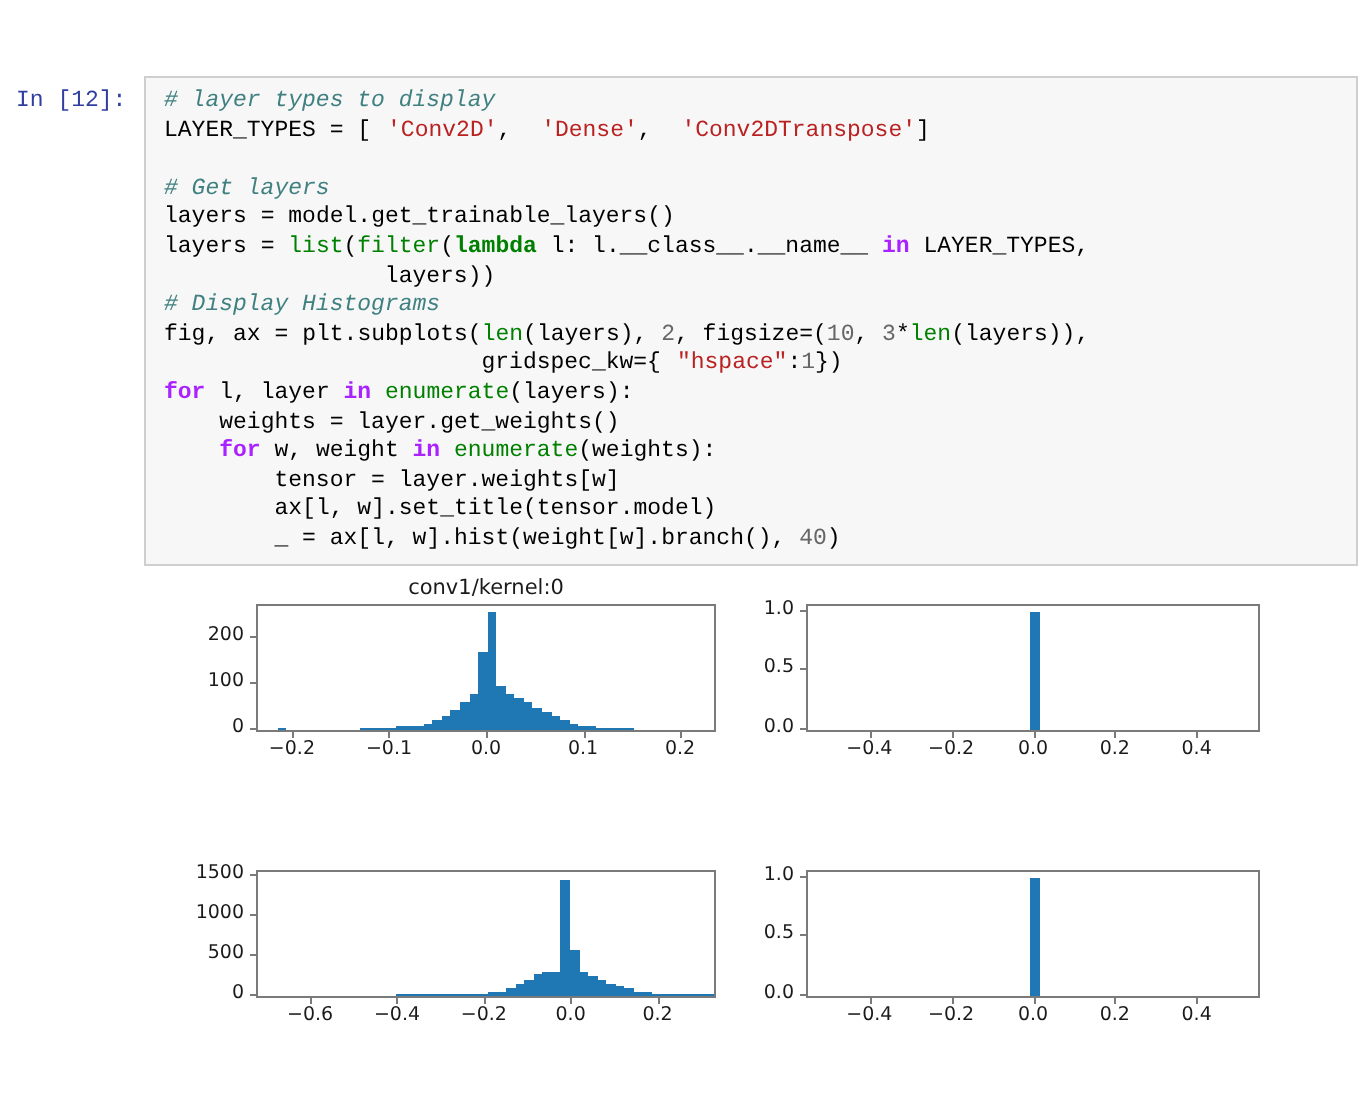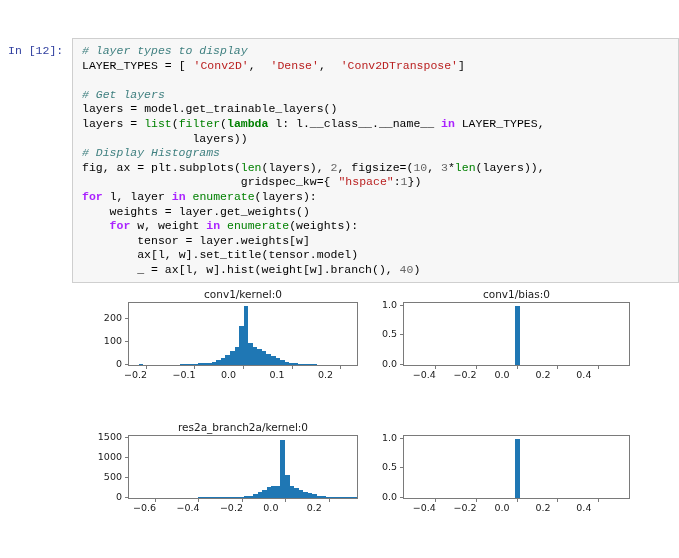--- a/index.html
+++ b/index.html
@@ -112,20 +112,21 @@
   .ytick-label {
     position: absolute;
     text-align: right;
     font-family: "DejaVu Sans", sans-serif;
     font-size: 9.5px;
     color: #1a1a1a;
     white-space: nowrap;
   }
   .xtick-label {
     position: absolute;
+    text-align: center;
     font-family: "DejaVu Sans", sans-serif;
     font-size: 9.5px;
     color: #1a1a1a;
     white-space: nowrap;
   }
   .ytick-mark {
     position: absolute;
     width: 3px;
     height: 1px;
     background: #7a7a7a;
@@ -213,21 +214,20 @@
         <div class="xtick-label" style="left: 172.489px; width: 44px; top: 81px;">−0.1</div>
         <div class="xtick-mark" style="left: 194.489px; top: 78px;"></div>
         <div class="xtick-label" style="left: 221px; width: 44px; top: 81px;">0.0</div>
         <div class="xtick-mark" style="left: 243px; top: 78px;"></div>
         <div class="xtick-label" style="left: 269.511px; width: 44px; top: 81px;">0.1</div>
         <div class="xtick-mark" style="left: 291.511px; top: 78px;"></div>
         <div class="xtick-label" style="left: 318.021px; width: 44px; top: 81px;">0.2</div>
         <div class="xtick-mark" style="left: 340.021px; top: 78px;"></div>
       </div>
       <div class="chart" style="left: 0px; top: 0px; width: 679px; height: 270px;">
-        <div class="chart-title" style="left: 403px; width: 227px; top: 0px;">conv1/bias:0</div>
         <div class="axes" style="left: 403px; top: 14px; width: 227px; height: 64px;">
           <div class="bars">
             <div class="bar" style="left: 111.273px; width: 4.5px; height: 59.0476px;"></div>
           </div>
         </div>
         <div class="ytick-label" style="left: 361px; width: 36px; top: 70px;">0.0</div>
         <div class="ytick-mark" style="left: 400px; top: 76px;"></div>
         <div class="ytick-label" style="left: 361px; width: 36px; top: 40.4762px;">0.5</div>
         <div class="ytick-mark" style="left: 400px; top: 46.4762px;"></div>
         <div class="ytick-label" style="left: 361px; width: 36px; top: 10.9524px;">1.0</div>
@@ -237,21 +237,20 @@
         <div class="xtick-label" style="left: 453.591px; width: 44px; top: 81px;">−0.2</div>
         <div class="xtick-mark" style="left: 475.591px; top: 78px;"></div>
         <div class="xtick-label" style="left: 494.5px; width: 44px; top: 81px;">0.0</div>
         <div class="xtick-mark" style="left: 516.5px; top: 78px;"></div>
         <div class="xtick-label" style="left: 535.409px; width: 44px; top: 81px;">0.2</div>
         <div class="xtick-mark" style="left: 557.409px; top: 78px;"></div>
         <div class="xtick-label" style="left: 576.318px; width: 44px; top: 81px;">0.4</div>
         <div class="xtick-mark" style="left: 598.318px; top: 78px;"></div>
       </div>
       <div class="chart" style="left: 0px; top: 0px; width: 679px; height: 270px;">
-        <div class="chart-title" style="left: 128px; width: 230px; top: 133px;">res2a_branch2a/kernel:0</div>
         <div class="axes" style="left: 128px; top: 147px; width: 230px; height: 64px;">
           <div class="bars">
             <div class="bar" style="left: 69.3771px; width: 4.56px; height: 1px;"></div>
             <div class="bar" style="left: 73.9371px; width: 4.56px; height: 1px;"></div>
             <div class="bar" style="left: 78.4971px; width: 4.56px; height: 1px;"></div>
             <div class="bar" style="left: 83.0571px; width: 4.56px; height: 1px;"></div>
             <div class="bar" style="left: 87.6171px; width: 4.56px; height: 1px;"></div>
             <div class="bar" style="left: 92.1771px; width: 4.56px; height: 1px;"></div>
             <div class="bar" style="left: 96.7371px; width: 4.56px; height: 1px;"></div>
             <div class="bar" style="left: 101.297px; width: 4.56px; height: 1px;"></div>

